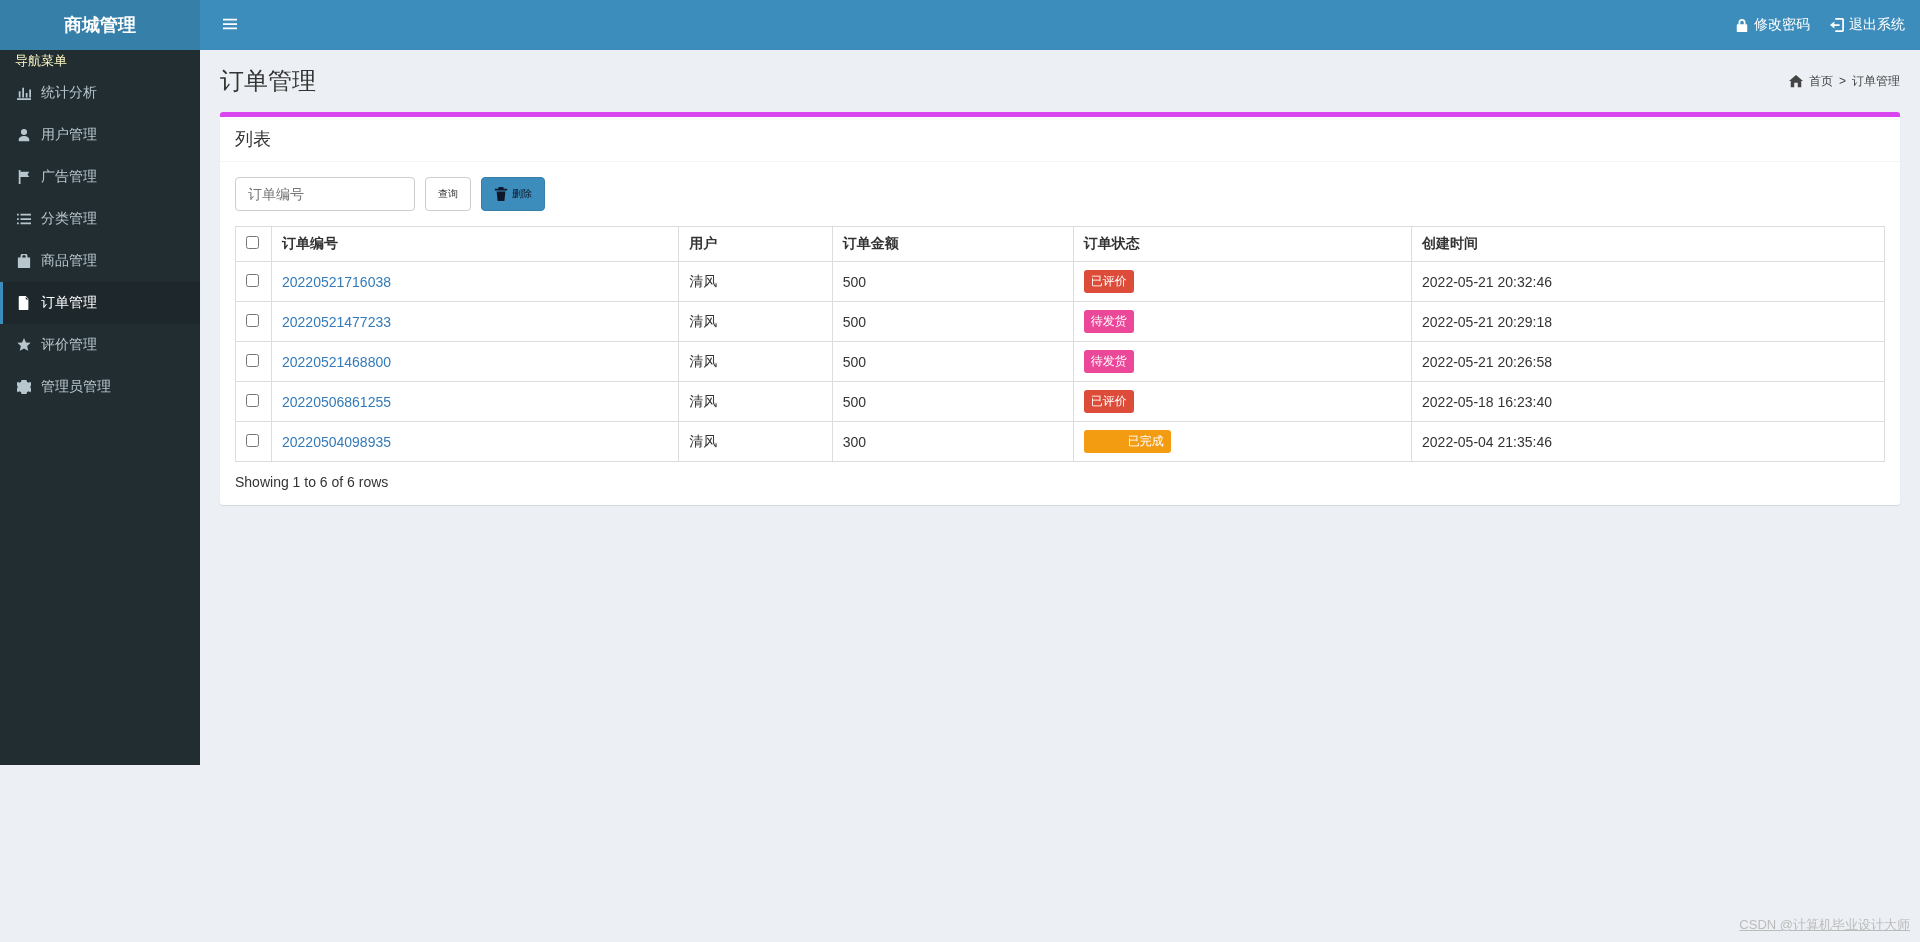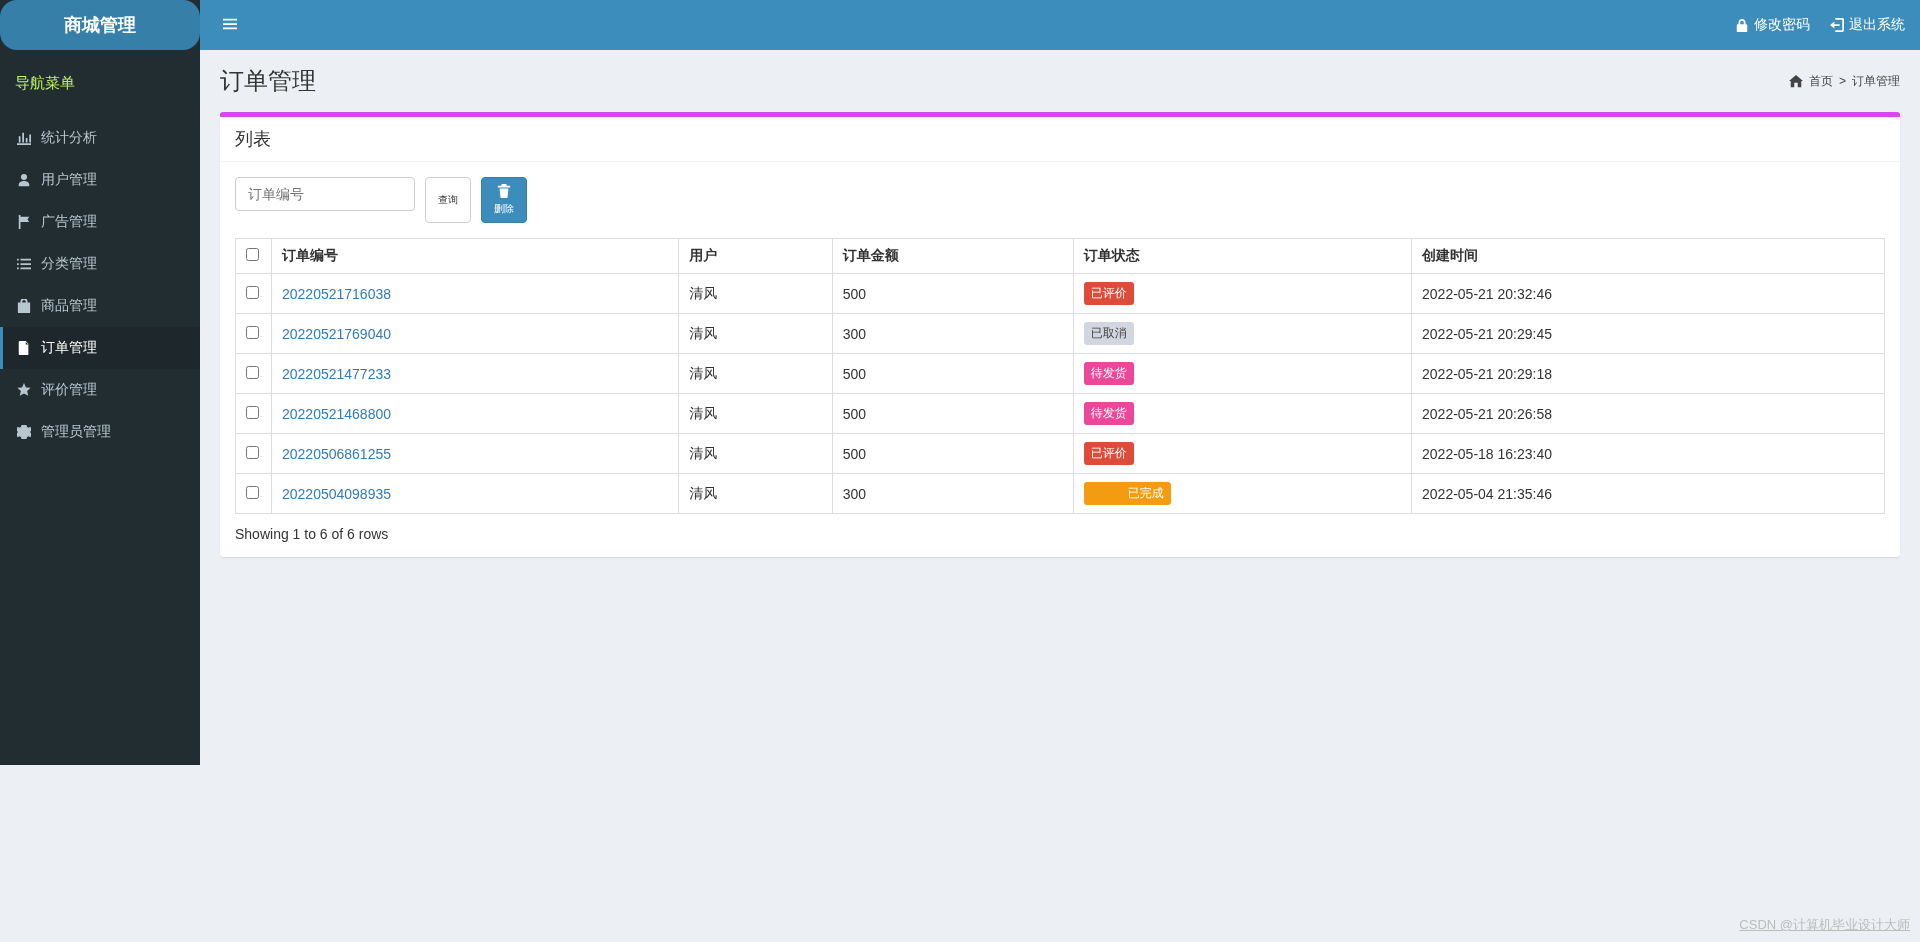--- a/index.html
+++ b/index.html
@@ -1,20 +1,20 @@
 <!DOCTYPE html>
 <html><head>
   <meta charset="utf-8">
   <style>
     * { margin: 0; padding: 0; box-sizing: border-box; }
     body { font-family: "Helvetica Neue", Arial, "Microsoft YaHei", sans-serif; font-size: 14px; color: #333; background: #ecf0f5; }
     .layout { display: flex; height: 765px; }
     .sidebar { width: 200px; background: #222d32; color: #b8c7ce; flex-shrink: 0; }
-    .sidebar-header { background: #367fa9; color: #fff; height: 50px; display: flex; align-items: center; justify-content: center; font-size: 18px; font-weight: bold; border-radius: 17px; }
-    .sidebar-title { color: #bef264; padding: 24px 15px; font-size: 15px; }
+    .sidebar-header { background: #367fa9; color: #fff; height: 50px; display: flex; align-items: center; justify-content: center; font-size: 18px; font-weight: bold; }
+    .sidebar-title { color: #fef9c3; padding: 2px 15px; font-size: 13px; }
     .nav-item { display: flex; align-items: center; padding: 12px 15px; cursor: pointer; color: #b8c7ce; }
     .nav-item.active { background: #1e282c; color: #fff; border-left: 3px solid #3c8dbc; padding-left: 12px; }
     .nav-icon { width: 18px; margin-right: 8px; display: inline-flex; align-items: center; justify-content: center; }
     .main { flex: 1; display: flex; flex-direction: column; overflow: hidden; }
     .topbar { background: #3c8dbc; color: #fff; height: 50px; display: flex; align-items: center; justify-content: space-between; padding: 0 15px; }
     .topbar-left { display: flex; align-items: center; }
     .topbar-right { display: flex; align-items: center; gap: 20px; }
     .topbar-right a { color: #fff; text-decoration: none; display: flex; align-items: center; gap: 5px; cursor: pointer; }
     .menu-toggle { cursor: pointer; padding: 8px; }
     .content { padding: 15px 20px; overflow: auto; flex: 1; }
@@ -22,21 +22,21 @@
     .content-header h1 { font-size: 24px; font-weight: 500; color: #333; }
     .breadcrumb { font-size: 12px; color: #444; display: flex; align-items: center; gap: 6px; }
     .breadcrumb a { color: #444; text-decoration: none; cursor: pointer; }
     .box { background: #fff; border-top: 5px solid #d946ef; border-radius: 3px; box-shadow: 0 1px 1px rgba(0,0,0,0.1); }
     .box-header { padding: 10px 15px; border-bottom: 1px solid #f4f4f4; font-size: 18px; color: #333; }
     .box-body { padding: 15px; }
     .toolbar { display: flex; gap: 10px; margin-bottom: 15px; }
     .form-control { height: 34px; padding: 6px 12px; border: 1px solid #ccc; border-radius: 4px; font-size: 14px; width: 180px; }
     .btn { display: inline-flex; align-items: center; gap: 4px; padding: 6px 12px; border-radius: 4px; border: 1px solid transparent; cursor: pointer; font-size: 10px; }
     .btn-default { background: #fff; border-color: #ccc; color: #333; }
-    .btn-primary { background: #3c8dbc; color: #ffffff; border-color: #367fa9; flex-direction: column; }
+    .btn-primary { background: #3c8dbc; color: #0f172a; border-color: #367fa9; }
     table.data { width: 100%; border-collapse: collapse; }
     table.data th, table.data td { border: 1px solid #ddd; padding: 8px 10px; text-align: left; font-size: 14px; }
     table.data th { background: #fff; font-weight: bold; }
     table.data td a { color: #337ab7; text-decoration: none; }
     .checkbox-cell { width: 36px; text-align: center; }
     .label { display: inline-block; padding: 3px 7px; font-size: 12px; color: #fff; border-radius: 3px; }
     .label-danger { background: #dd4b39; }
     .label-default { background: #d2d6de; color: #444; }
     .label-success { background: #ec4899; }
     .label-warning { background: #f39c12; padding-left: 44px; }
@@ -230,28 +230,20 @@
                 <tr>
     <td class="checkbox-cell"><input type="checkbox" style=""></td>
     <td><a href="#">20220521716038</a></td>
     <td>清风</td>
     <td>500</td>
     <td><span class="label label-danger">已评价</span></td>
     <td>2022-05-21 20:32:46</td>
                 </tr>
                 <tr>
     <td class="checkbox-cell"><input type="checkbox" style=""></td>
-    <td><a href="#">20220521769040</a></td>
-    <td>清风</td>
-    <td>300</td>
-    <td><span class="label label-default">已取消</span></td>
-    <td>2022-05-21 20:29:45</td>
-                </tr>
-                <tr>
-    <td class="checkbox-cell"><input type="checkbox" style=""></td>
     <td><a href="#">20220521477233</a></td>
     <td>清风</td>
     <td>500</td>
     <td><span class="label label-success">待发货</span></td>
     <td>2022-05-21 20:29:18</td>
                 </tr>
                 <tr>
     <td class="checkbox-cell"><input type="checkbox" style=""></td>
     <td><a href="#">20220521468800</a></td>
     <td>清风</td>

